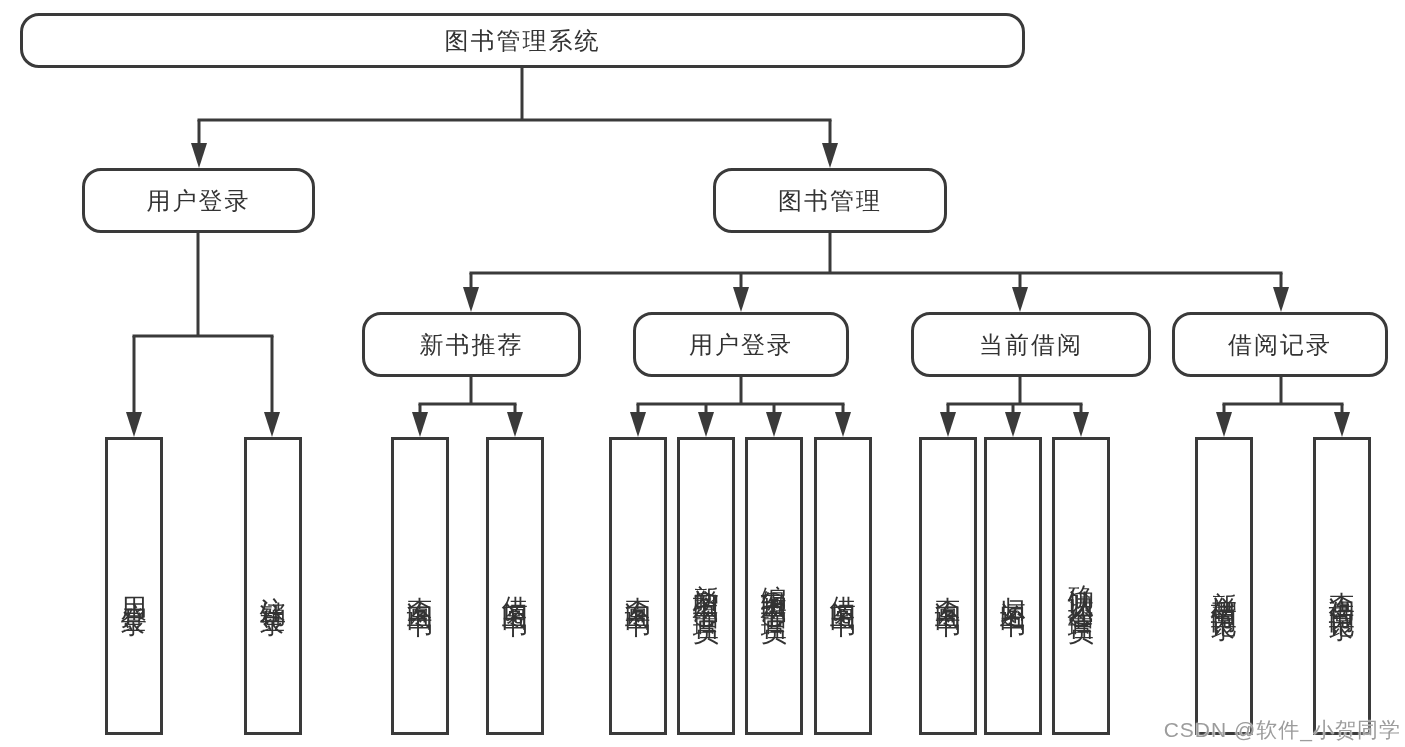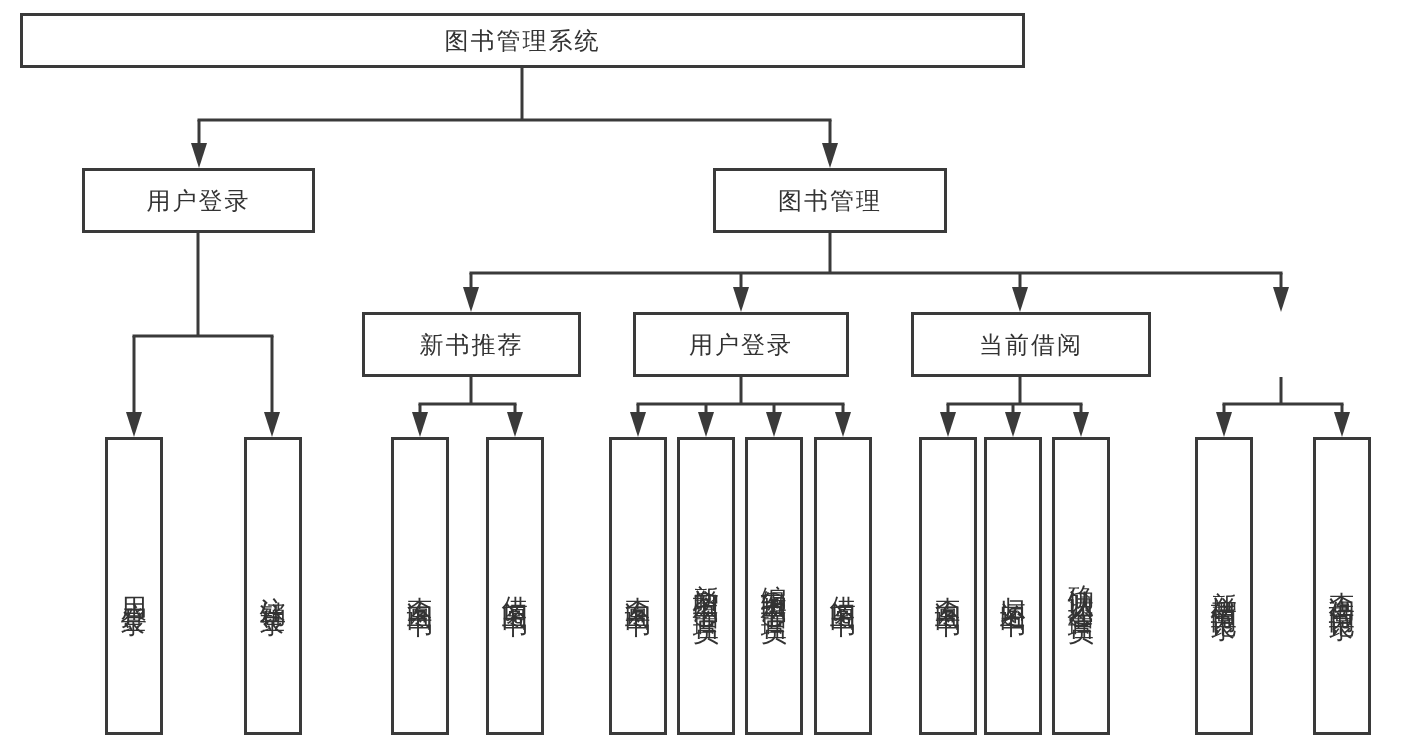--- a/index.html
+++ b/index.html
@@ -21,21 +21,21 @@
   #connectors polygon{fill:var(--line);}
   .node{
     position:absolute;
     box-sizing:border-box;
     background:#fff;
     border:3px solid var(--line);
     display:flex;align-items:center;justify-content:center;
     color:var(--text);
     z-index:2;
   }
-  .node.h{font-size:24px;letter-spacing:2px;}
+  .node.h{font-size:24px;letter-spacing:2px;border-radius:19px;}
   .node.h span{white-space:nowrap;}
   .node.v span{
     writing-mode:vertical-lr;
     font-size:26px;
     letter-spacing:5px;
     line-height:1.1;
     white-space:nowrap;
   }
   .watermark{
     position:absolute;
@@ -121,20 +121,23 @@
 
   <div class="node h" style="left:362px;top:312px;width:219px;height:65px">
     <span>新书推荐</span>
   </div>
   <div class="node h" style="left:633px;top:312px;width:216px;height:65px">
     <span>用户登录</span>
   </div>
   <div class="node h" style="left:911px;top:312px;width:240px;height:65px">
     <span>当前借阅</span>
   </div>
+  <div class="node h" style="left:1172px;top:312px;width:216px;height:65px">
+    <span>借阅记录</span>
+  </div>
 
   <div class="node v" style="left:105px;top:437px;width:58px;height:298px">
     <span>用户登录</span>
   </div>
   <div class="node v" style="left:244px;top:437px;width:58px;height:298px">
     <span>注销登录</span>
   </div>
 
   <div class="node v" style="left:391px;top:437px;width:58px;height:298px">
     <span>查询图书</span>
@@ -166,13 +169,14 @@
     <span>确认归还（管理员）</span>
   </div>
 
   <div class="node v" style="left:1195px;top:437px;width:58px;height:298px">
     <span>新增借阅记录</span>
   </div>
   <div class="node v" style="left:1313px;top:437px;width:58px;height:298px">
     <span>查询借阅记录</span>
   </div>
 
+  <div class="watermark">CSDN @软件_小贺同学</div>
 </div>
 
 </body></html>

